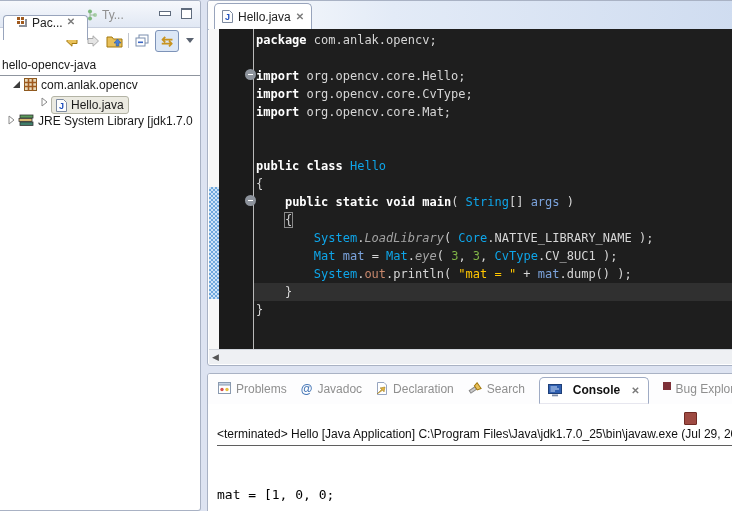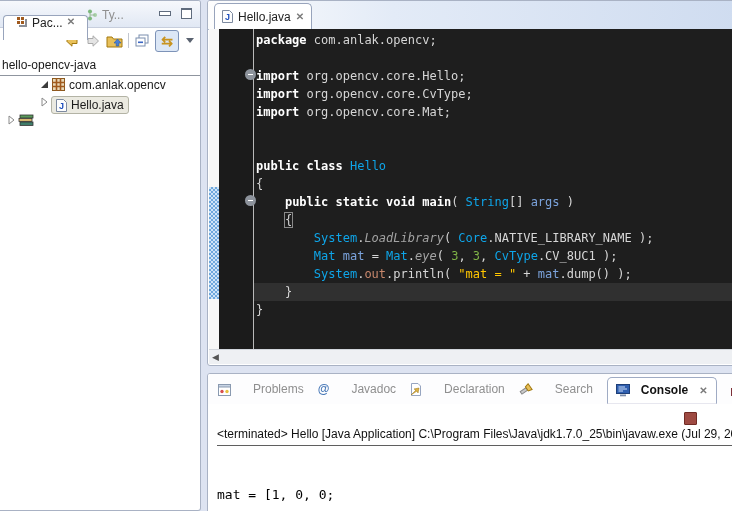--- a/index.html
+++ b/index.html
@@ -60,21 +60,21 @@
   .tk-var{color:#7ba3dc}
   .tk-fld{color:#c8876c;}
   .tk-sm{color:#a3a3a3;font-style:italic}
   .tk-box{color:#d6d6d6;outline:1px solid #8a8a8a}
   .hscroll{position:absolute;left:1px;right:1px;bottom:1px;height:14px;background:#eef0f3;border-top:1px solid #d2d6dc;display:flex;align-items:center}
   .hscroll .larr{color:#555;font-size:9px;margin-left:3px;line-height:1}
 
   
   #bottom-panel{left:207px;top:373px;width:531px;height:144px;border-radius:3px 0 0 3px}
   .btabbar{position:relative;height:30px;display:flex;align-items:center;padding-left:10px;font-size:12px;color:#8f8f8f;background:#fdfdfe;white-space:nowrap}
-  .btab{display:flex;align-items:flex-end;gap:22px;margin-right:14px}
+  .btab{display:flex;align-items:flex-start;gap:5px;margin-right:14px}
   .btab-active{display:flex;align-items:center;gap:11px;margin-right:14px;height:25px;padding:0 8px;margin-top:2px;
     background:#fff;border:1px solid #9fabc4;border-bottom-color:#e7e7ef;border-radius:5px 5px 0 0;color:#111;font-weight:bold}
   .term-btn{position:absolute;left:476px;top:38px;width:11px;height:11px;background:#9e4a42;border:1px solid #702a24;border-radius:1px}
   .console-label{position:absolute;left:9px;top:53px;right:0;font-size:12px;color:#111;white-space:nowrap;overflow:hidden;
     border-bottom:1px solid #5f5f5f;padding-bottom:4px}
   .console-out{position:absolute;left:9px;top:76px;font-family:"DejaVu Sans Mono",monospace;font-size:13px;line-height:18px;color:#000;white-space:pre}
 
   .ico{display:inline-block;flex:0 0 auto}
 </style>
 </head>
@@ -131,21 +131,21 @@
     </div>
     <div class="menu-tri"></div>
   </div>
 
   <div class="tree">
     <div class="trow proj">
       <span>hello-opencv-java</span>
     </div>
 
 
-    <div class="trow" style="padding-left:40px">
+    <div class="trow" style="padding-left:12px">
       <svg class="arr" viewBox="0 0 10 12">
           <polygon points="8,3 8,10 1,10" fill="#3c3c3c"></polygon>
         </svg>
       <svg class="ico" width="13" height="13" viewBox="0 0 13 13">
         <rect x="0.5" y="0.5" width="12" height="12" fill="#e9d9b8" stroke="#8a5a20"></rect>
         <path d="M4.5 0 V13 M8.5 0 V13 M0 4.5 H13 M0 8.5 H13" stroke="#a05a1e" stroke-width="1.6" fill="none"></path>
       </svg>
       <span class="lbl">com.anlak.opencv</span>
     </div>
 
@@ -164,20 +164,21 @@
 
     <div class="trow" style="padding-left:6px">
       <svg class="arr" viewBox="0 0 10 12">
           <polygon points="3,2 3,10 8,6" fill="#fff" stroke="#8a8a8a"></polygon>
         </svg>
       <svg class="ico" width="16" height="13" viewBox="0 0 16 13">
         <rect x="2" y="1" width="13" height="3" fill="#5a9a5a" stroke="#333" stroke-width="0.8"></rect>
         <rect x="1" y="4.5" width="13" height="3" fill="#d8b870" stroke="#333" stroke-width="0.8"></rect>
         <rect x="2" y="8" width="13" height="3.4" fill="#3f7d6a" stroke="#333" stroke-width="0.8"></rect>
       </svg>
+      <span class="lbl">JRE System Library [jdk1.7.0</span>
     </div>
 
   </div>
 </div>
 
 <div id="editor-panel" class="panel">
   <div class="etabbar">
     <div class="etab">
       <svg class="ico" width="11" height="13" viewBox="0 0 11 13">
         <path d="M0.5 0.5 H7.5 L10.5 3.5 V12.5 H0.5 Z" fill="#fdfdfd" stroke="#7d8aa0"></path>

